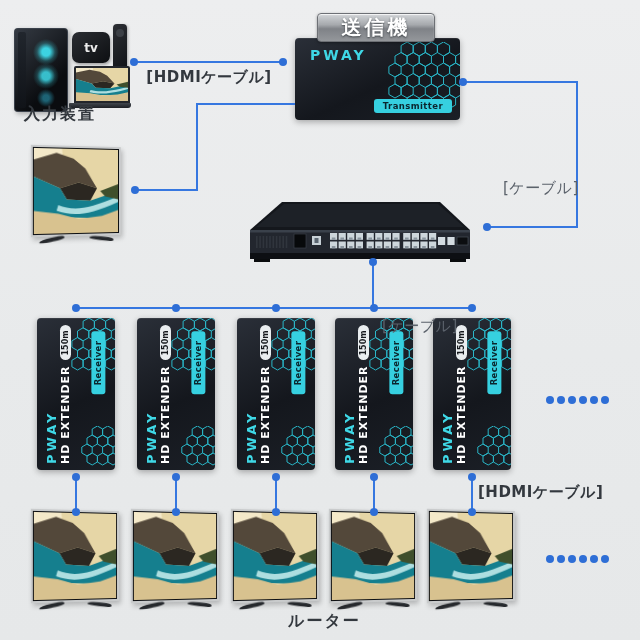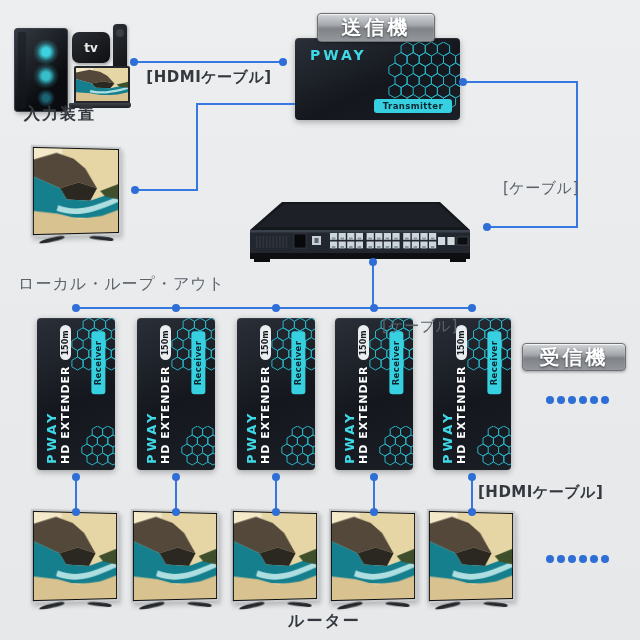--- a/index.html
+++ b/index.html
@@ -187,21 +187,20 @@
 
   <div class="tv" style="left:30px;top:146px;width:94px;">
     <div class="frame" style="height:84px;">
       <svg class="scene" viewBox="0 0 100 60" preserveAspectRatio="none">
           <use href="#scene"></use>
         </svg>
     </div>
     <div class="foot l"></div>
     <div class="foot r"></div>
   </div>
-  <div class="lbl gray big" style="left:18px;top:240px;letter-spacing:1px;">ローカル・ループ・アウト</div>
 
   <div class="switch-wrap">
     <svg width="232" height="70">
       <polygon points="40,6 198,6 228,34 8,34" fill="#14171c"></polygon>
       <polygon points="42,8 196,8 222,31 14,31" fill="#1d2127"></polygon>
       <rect x="8" y="34" width="220" height="29" fill="#22262e"></rect>
       <rect x="8" y="34" width="220" height="2.5" fill="#3a414b"></rect>
       <rect x="8" y="57" width="220" height="6" fill="#0d0f13"></rect>
       <rect x="12" y="63" width="16" height="3" fill="#0a0c0e"></rect>
       <rect x="208" y="63" width="16" height="3" fill="#0a0c0e"></rect>
@@ -269,21 +268,20 @@
           <rect x="188.8" y="50" width="3.6" height="2.3" fill="#8a959e"></rect>
           <rect x="196" y="41" width="7.2" height="8" fill="#d3dbe0"></rect>
           <rect x="205.4" y="41" width="7.2" height="8" fill="#d3dbe0"></rect>
           <rect x="215" y="41" width="11" height="8" fill="#0b0d10" stroke="#454d57" stroke-width=".7"></rect>
         </g>
     </svg>
   </div>
 
   <div class="lbl gray" style="left:382px;top:283px;">[ケーブル]</div>
 
-  <div class="pill" style="left:522px;top:343px;width:102px;height:26px;">受信機</div>
   <div class="dots" style="left:546px;top:396px;">
       <i></i>
       <i></i>
       <i></i>
       <i></i>
       <i></i>
       <i></i>
     </div>
 
   <div class="extbox rx" style="left:37px;top:318px;width:78px;height:152px;">

